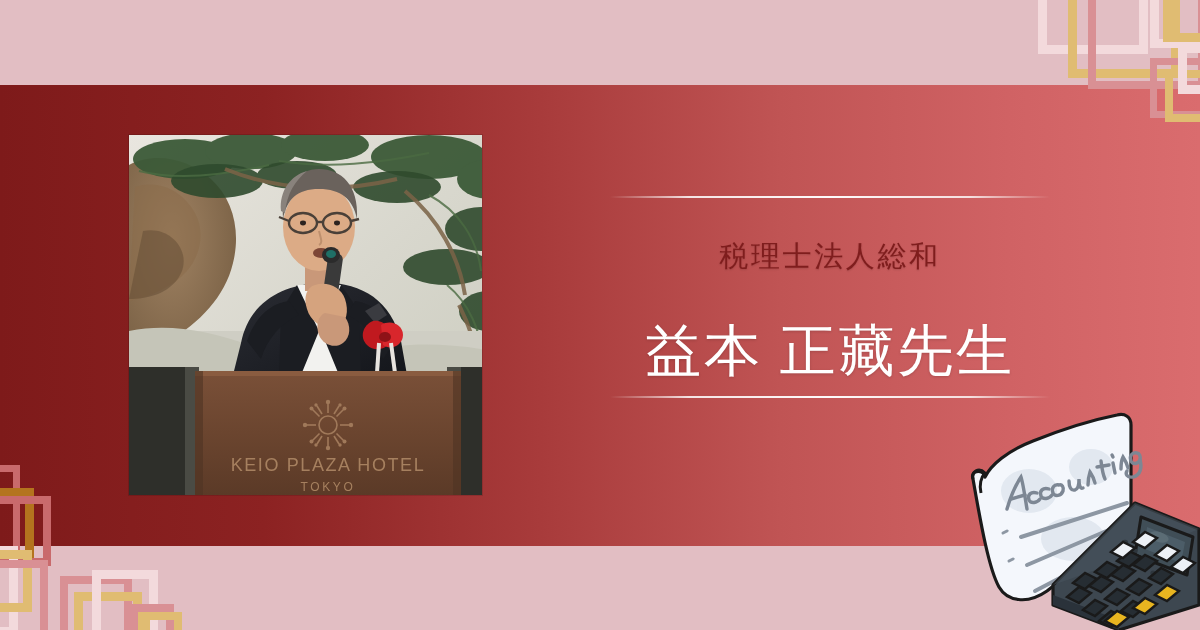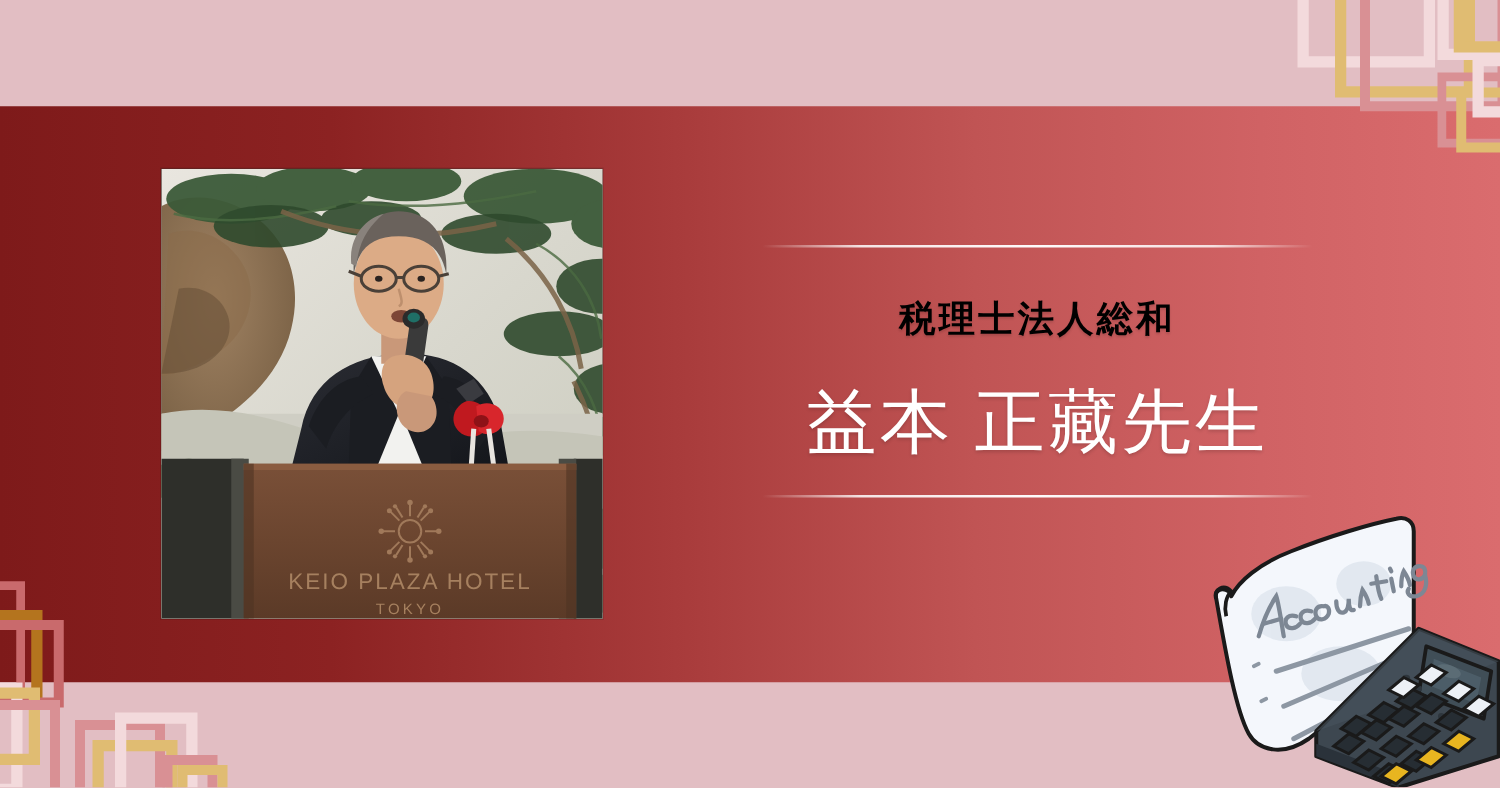--- a/index.html
+++ b/index.html
@@ -50,29 +50,29 @@
   }
   .rule{
     position:absolute;left:0;width:440px;height:2px;
     background:linear-gradient(90deg,rgba(255,255,255,0) 0%,rgba(255,255,255,.85) 18%,rgba(255,255,255,.98) 50%,rgba(255,255,255,.80) 82%,rgba(255,255,255,0) 100%);
   }
   .rule-top{top:6px;}
   .rule-bottom{top:206px;}
 
   .org{
     position:absolute;left:0;top:52px;width:440px;
-    color:#000000;
+    color:#7f1d1d;
     font-size:29px;
     letter-spacing:.09em;
     line-height:1;
-    font-weight:700;
+    font-weight:400;
     text-shadow:0 1px 2px rgba(0,0,0,.14);
   }
   .name{
-    position:absolute;left:0;top:118px;width:440px;
+    position:absolute;left:0;top:130px;width:440px;
     color:#ffffff;
     font-size:56px;
     letter-spacing:.05em;
     line-height:1.12;
     font-weight:400;
     text-shadow:0 1px 3px rgba(0,0,0,.16);
     white-space:nowrap;
   }
 
   

